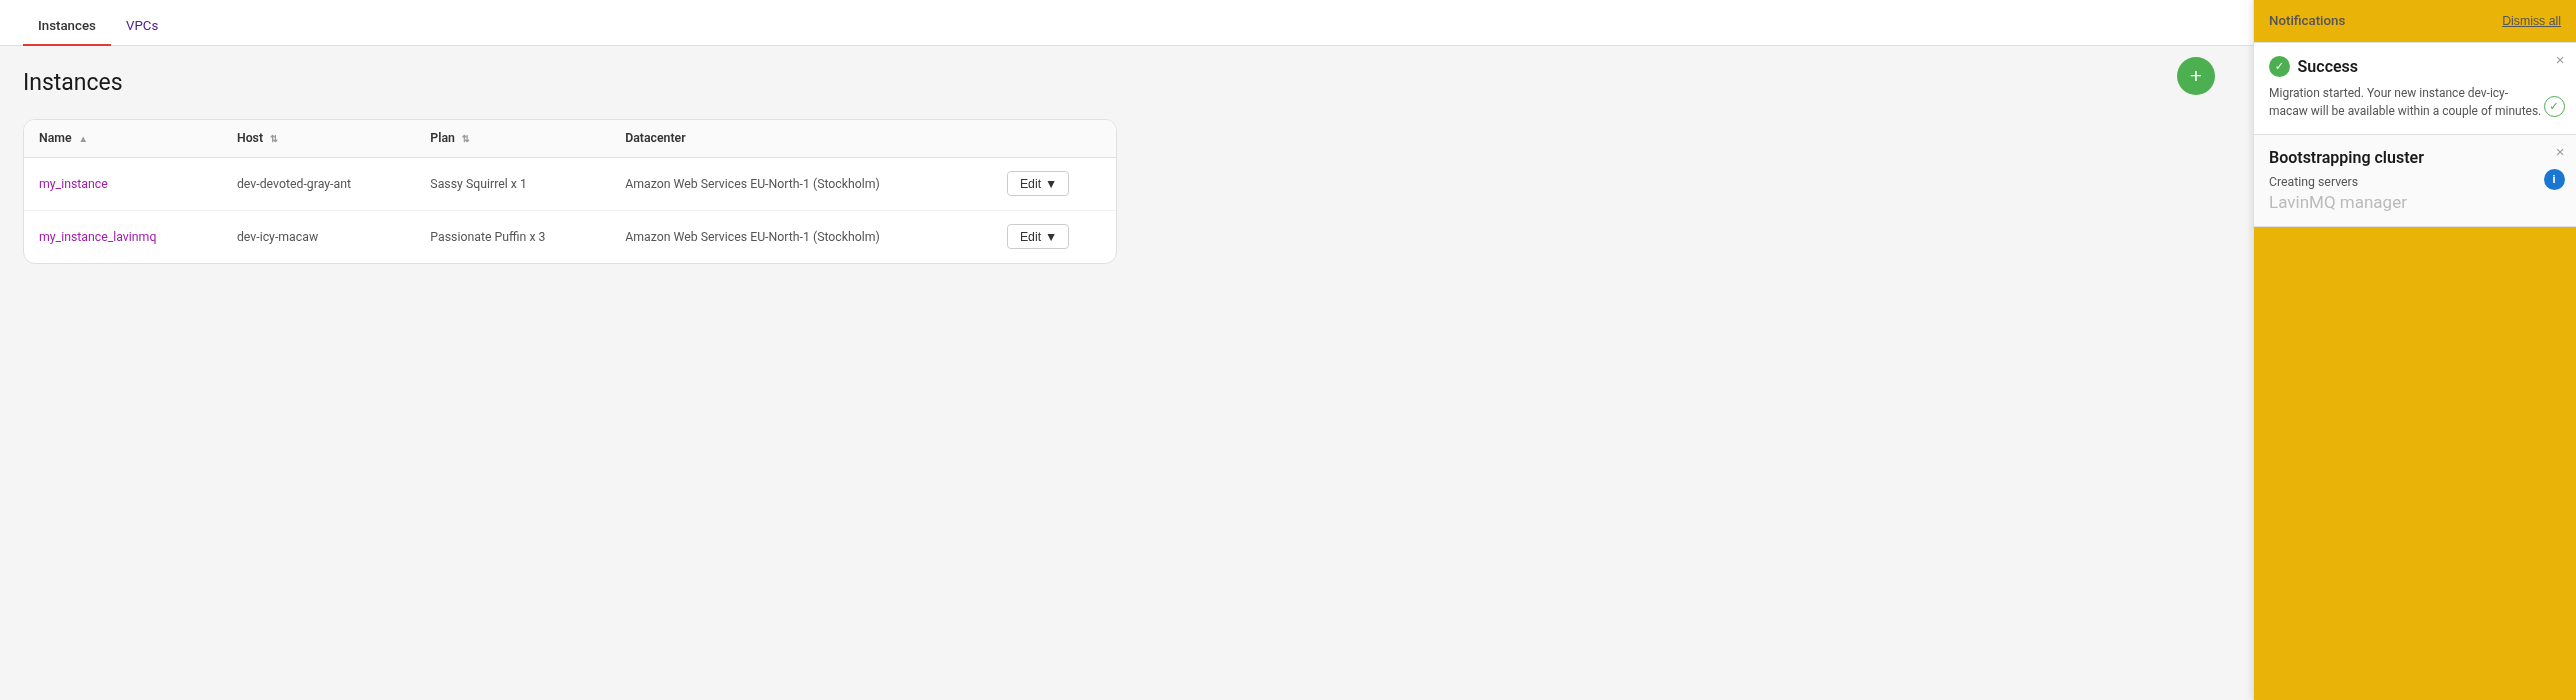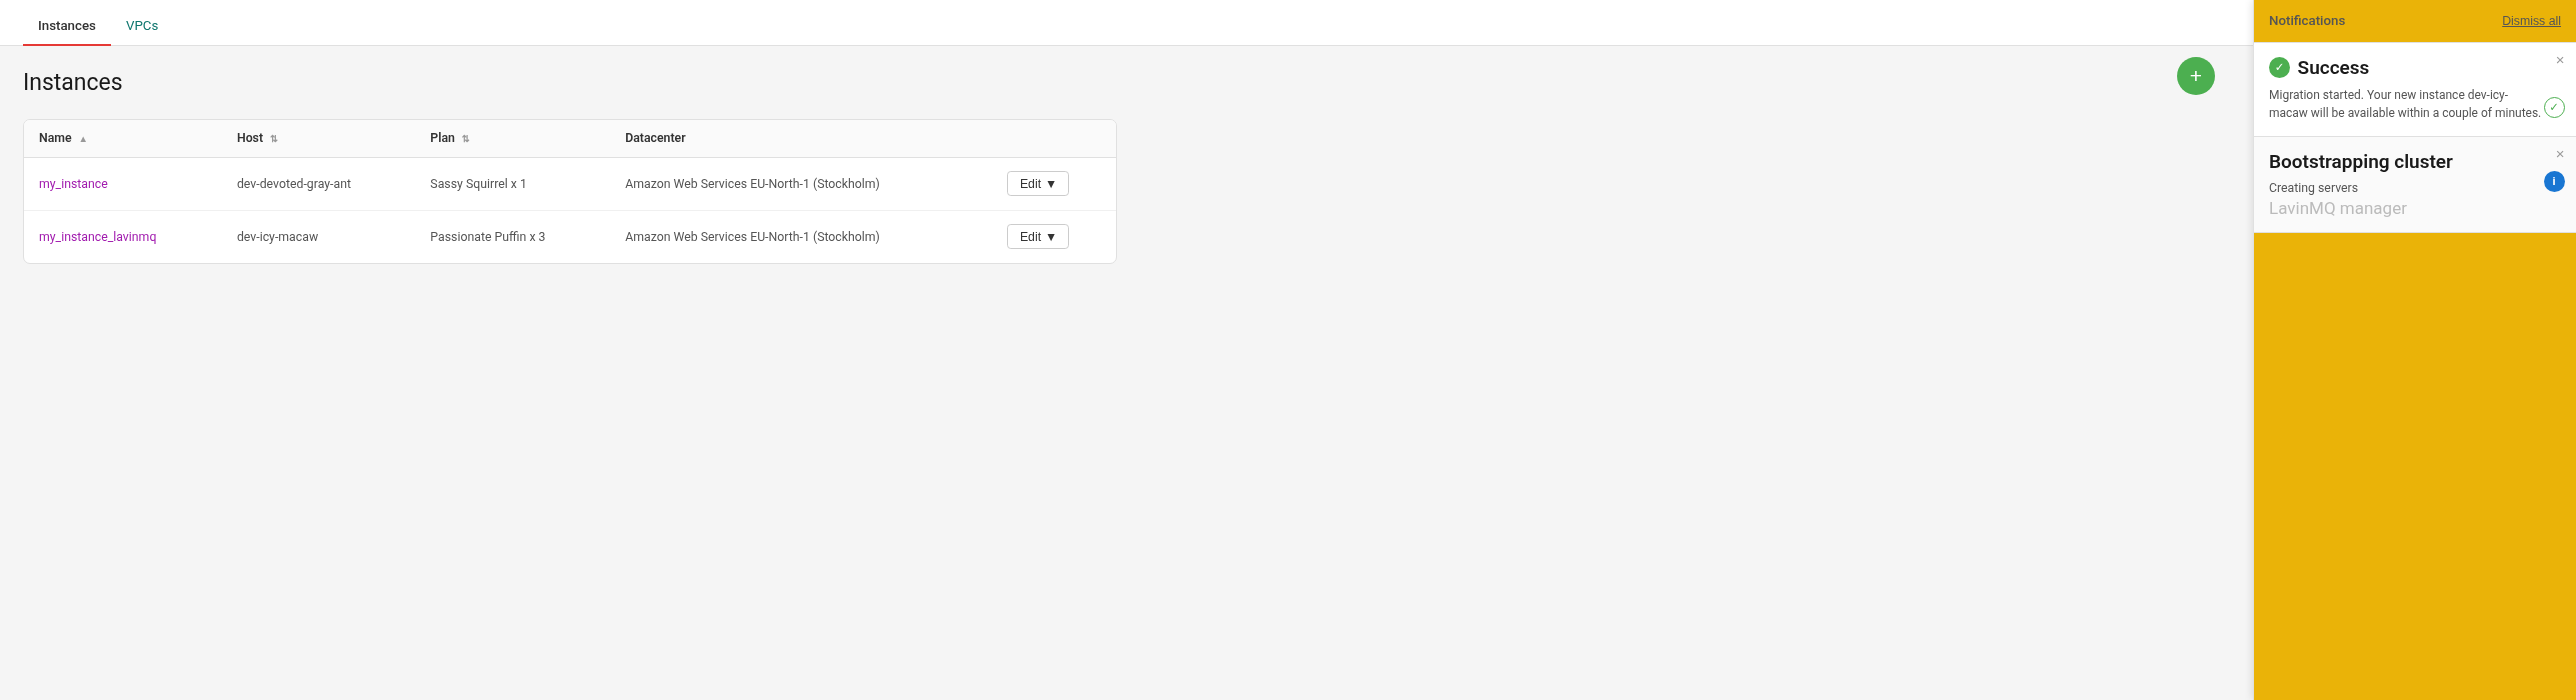--- a/index.html
+++ b/index.html
@@ -15,21 +15,21 @@
       background: #fff;
       border-bottom: 0.9px solid #e0e0e0;
       padding: 0 23px;
       display: flex;
       align-items: flex-end;
       height: 46px;
     }
     .top-nav-tab {
       padding: 11.4px 15px;
       cursor: pointer;
-      color: #0f766e;
+      color: #4c1d95;
       font-size: 13.3px;
       border-bottom: 2.8px solid transparent;
       margin-bottom: -0.9px;
     }
     .top-nav-tab.active {
       color: #333;
       border-bottom: 2.8px solid #e53935;
       font-weight: 500;
     }
 
@@ -62,21 +62,21 @@
       font-size: 21px;
       cursor: pointer;
       border: none;
       z-index: 10;
     }
 
     
     .table-wrapper {
       background: #fff;
       border: 0.9px solid #e0e0e0;
-      border-radius: 7px;
+      border-radius: 12px;
       overflow: hidden;
     }
 
     table {
       width: 100%;
       border-collapse: collapse;
     }
 
     thead tr {
       background: #fafafa;
@@ -179,21 +179,21 @@
     }
 
     .notification-card-header {
       display: flex;
       align-items: center;
       gap: 7.6px;
       margin-bottom: 7.6px;
     }
 
     .notification-card-title {
-      font-size: 19px;
+      font-size: 16px;
       font-weight: 600;
       color: #1a1a1a;
     }
 
     .notification-close {
       position: absolute;
       top: 9.5px;
       right: 11.4px;
       background: none;
       border: none;

